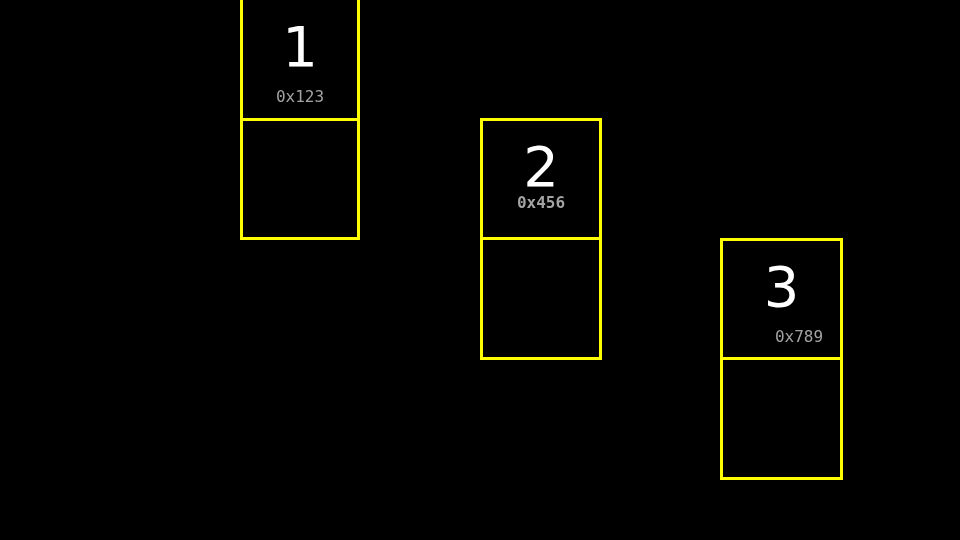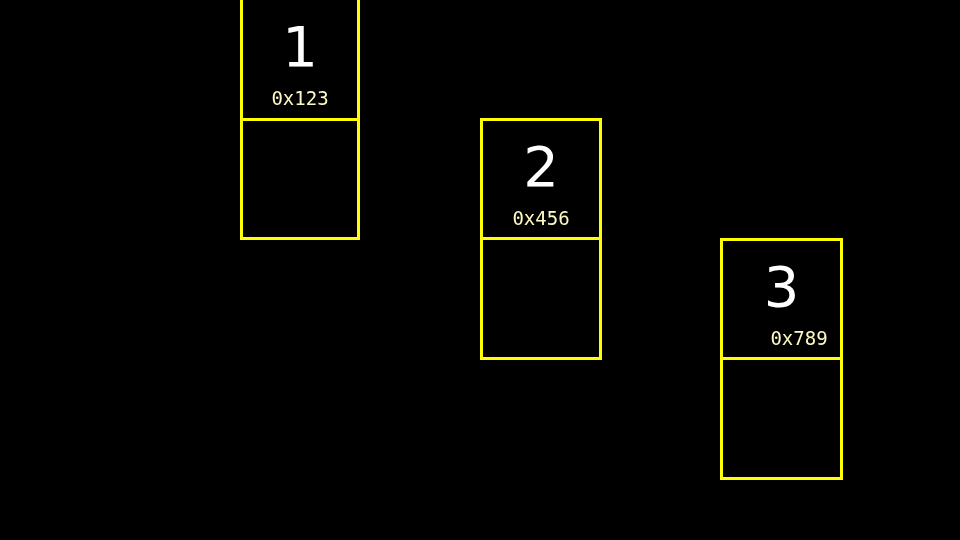--- a/index.html
+++ b/index.html
@@ -49,38 +49,38 @@
   .node-value {
     color: #FFFFFF;
     font-family: "DejaVu Sans", "Liberation Sans", sans-serif;
     font-size: 56px;
     font-weight: 400;
     line-height: 1;
     letter-spacing: 0px;
   }
 
   .node-address {
-    color: #fef9c3;
+    color: #a3a3a3;
     font-family: "DejaVu Sans Mono", "Liberation Mono", monospace;
-    font-size: 19px;
+    font-size: 16px;
     font-weight: 400;
     line-height: 1;
     letter-spacing: 0px;
   }
 
   
   .node-1 { left: 240px; top: -6px;  width: 120px; height: 246px; }
   .node-1 .node-value-cell   { height: 124px; padding-top: 18px; }
   .node-1 .node-value        { margin-top: 4px; }
   .node-1 .node-address      { margin-top: 14px; }
 
   .node-2 { left: 480px; top: 118px; width: 122px; height: 242px; }
   .node-2 .node-value-cell   { height: 119px; padding-top: 16px; }
   .node-2 .node-value        { margin-top: 2px; }
-  .node-2 .node-address      { margin-top: 14px; }
+  .node-2 .node-address      { margin-top: 0; font-weight: bold; }
 
   .node-3 { left: 720px; top: 238px; width: 123px; height: 242px; }
   .node-3 .node-value-cell   { height: 119px; padding-top: 16px; }
   .node-3 .node-value        { margin-top: 2px; }
   .node-3 .node-address      { margin-top: 14px; margin-left: 35px; }
 </style>
 </head>
 <body>
 
 <div id="canvas">

